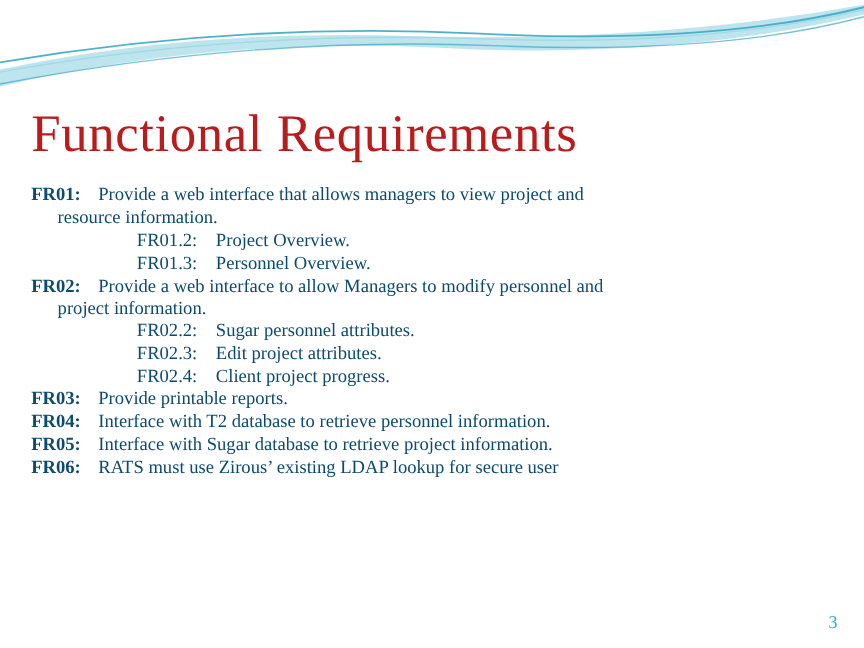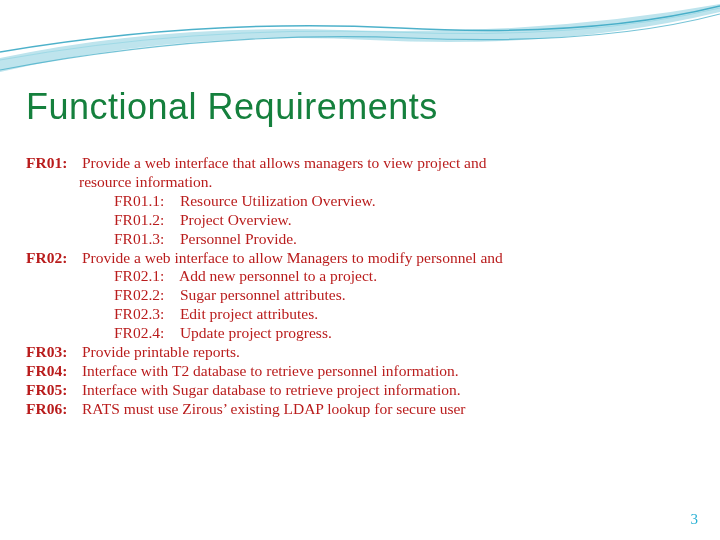--- a/index.html
+++ b/index.html
@@ -15,51 +15,51 @@
     position: absolute;
     top: 0; left: 0;
     width: 720px;
     height: 90px;
     pointer-events: none;
   }
   .title {
     position: absolute;
     top: 86px;
     left: 26px;
-    font-size: 36px;
-    color: #15803d;
-    font-family: Liberation Sans, sans-serif;
+    font-size: 44px;
+    color: #b91c1c;
+    font-family: Liberation Serif, serif;
     font-weight: 300;
     letter-spacing: 0.5px;
   }
   .content {
     position: absolute;
     top: 154px;
     left: 26px;
     width: 670px;
     font-size: 15.5px;
     line-height: 1.22;
-    color: #b91c1c;
+    color: #0c4a6e;
   }
   .req {
     margin-bottom: 0;
   }
   .req-main {
     display: block;
   }
   .req-id {
     font-weight: bold;
     display: inline-block;
     min-width: 52px;
   }
   .req-text {
   }
   .continuation {
     display: block;
-    margin-left: 53px;
+    margin-left: 22px;
   }
   .sub-list {
     margin-left: 88px;
   }
   .sub-item {
     display: block;
   }
   .sub-id {
     display: inline-block;
     min-width: 62px;
@@ -84,32 +84,31 @@
   <path d="M0,60 Q190,26 390,32 Q585,40 720,8" fill="none" stroke="#7fd0e0" stroke-width="1" opacity="0.5"></path>
 </svg>
 
 <div class="title">Functional Requirements</div>
 
 <div class="content" id="req-container">
     <div class="req">
       <span class="req-main"><span class="req-id">FR01:</span><span class="req-text"> Provide a web interface that allows managers to view project and</span></span>
       <span class="continuation">resource information.</span>
       <div class="sub-list">
-        <span class="sub-item"><span class="sub-id">FR01.1:</span><span> Resource Utilization Overview.</span></span>
         <span class="sub-item"><span class="sub-id">FR01.2:</span><span> Project Overview.</span></span>
-        <span class="sub-item"><span class="sub-id">FR01.3:</span><span> Personnel Provide.</span></span>
+        <span class="sub-item"><span class="sub-id">FR01.3:</span><span> Personnel Overview.</span></span>
       </div>
     </div>
     <div class="req">
       <span class="req-main"><span class="req-id">FR02:</span><span class="req-text"> Provide a web interface to allow Managers to modify personnel and</span></span>
+      <span class="continuation">project information.</span>
       <div class="sub-list">
-        <span class="sub-item"><span class="sub-id">FR02.1:</span><span> Add new personnel to a project.</span></span>
         <span class="sub-item"><span class="sub-id">FR02.2:</span><span> Sugar personnel attributes.</span></span>
         <span class="sub-item"><span class="sub-id">FR02.3:</span><span> Edit project attributes.</span></span>
-        <span class="sub-item"><span class="sub-id">FR02.4:</span><span> Update project progress.</span></span>
+        <span class="sub-item"><span class="sub-id">FR02.4:</span><span> Client project progress.</span></span>
       </div>
     </div>
     <div class="req">
       <span class="req-main"><span class="req-id">FR03:</span><span class="req-text"> Provide printable reports.</span></span>
       <div class="sub-list">
       </div>
     </div>
     <div class="req">
       <span class="req-main"><span class="req-id">FR04:</span><span class="req-text"> Interface with T2 database to retrieve personnel information.</span></span>
     </div>

